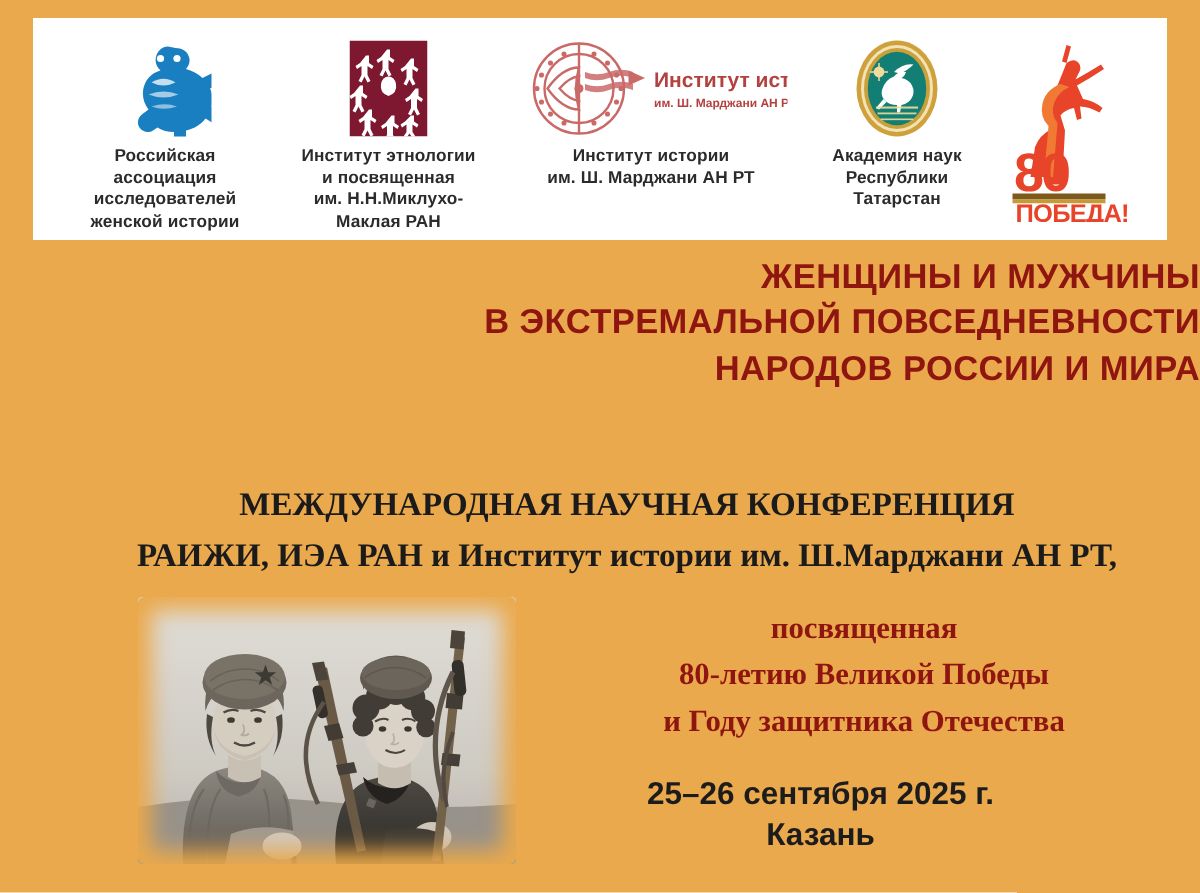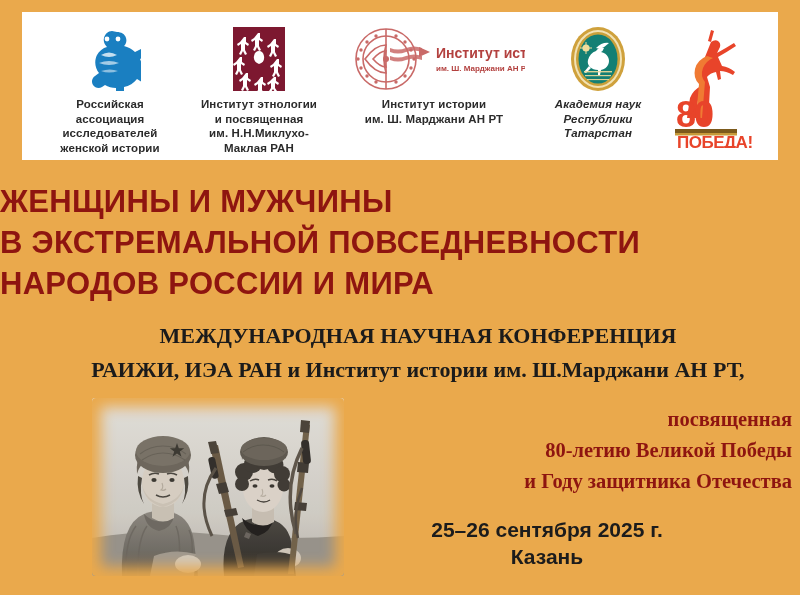--- a/index.html
+++ b/index.html
@@ -52,33 +52,33 @@
     font-size: 11.5px;
     font-weight: bold;
     line-height: 1.28;
     color: #2b2b2b;
     white-space: pre-line;
     letter-spacing: 0.1px;
   }
   #logo-raizhi   { width: 132px; }
   #logo-iea      { width: 150px; }
   #logo-marjani  { width: 184px; }
-  #logo-antatar  { width: 128px; font-style: italic; }
+  #logo-antatar  { width: 128px; }
   #logo-victory  { width: 86px; }
   #logo-victory .logo-mark { height: 120px; }
 
   
   #main-title {
     position: absolute;
     left: 0;
-    top: 182px;
+    top: 169px;
     width: 800px;
-    text-align: left;
+    text-align: right;
     color: #8e1510;
-    font-size: 31px;
+    font-size: 23px;
     font-weight: bold;
     line-height: 1.32;
     letter-spacing: 0.3px;
   }
   #main-title .tline { display: block; }
 
   
   #subtitle {
     position: absolute;
     left: 0;
@@ -112,29 +112,29 @@
     inset: 0;
     pointer-events: none;
     box-shadow: inset 0 0 14px 9px #eaa94c;
     border-radius: 4px;
   }
   #photo-svg { display: block; width: 100%; height: 100%; }
 
   
   #dedication {
     position: absolute;
-    left: 392px;
+    left: 376px;
     top: 404px;
     width: 400px;
     color: #8e1510;
     font-family: "Liberation Serif", "DejaVu Serif", serif;
     font-size: 20.5px;
     font-weight: bold;
     line-height: 1.52;
-    text-align: right;
+    text-align: center;
   }
   #dedication .dline { display: block; }
 
   
   #date-block {
     position: absolute;
     left: 372px;
     top: 517px;
     width: 350px;
     text-align: center;

